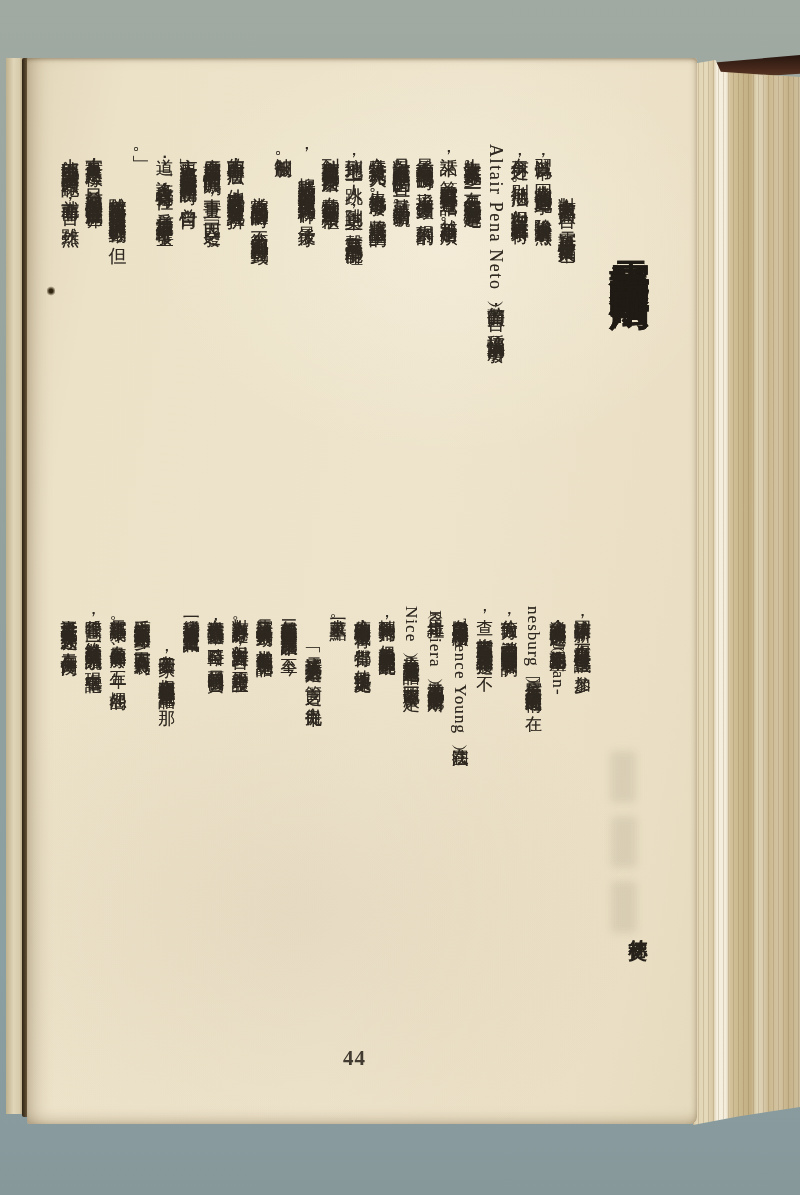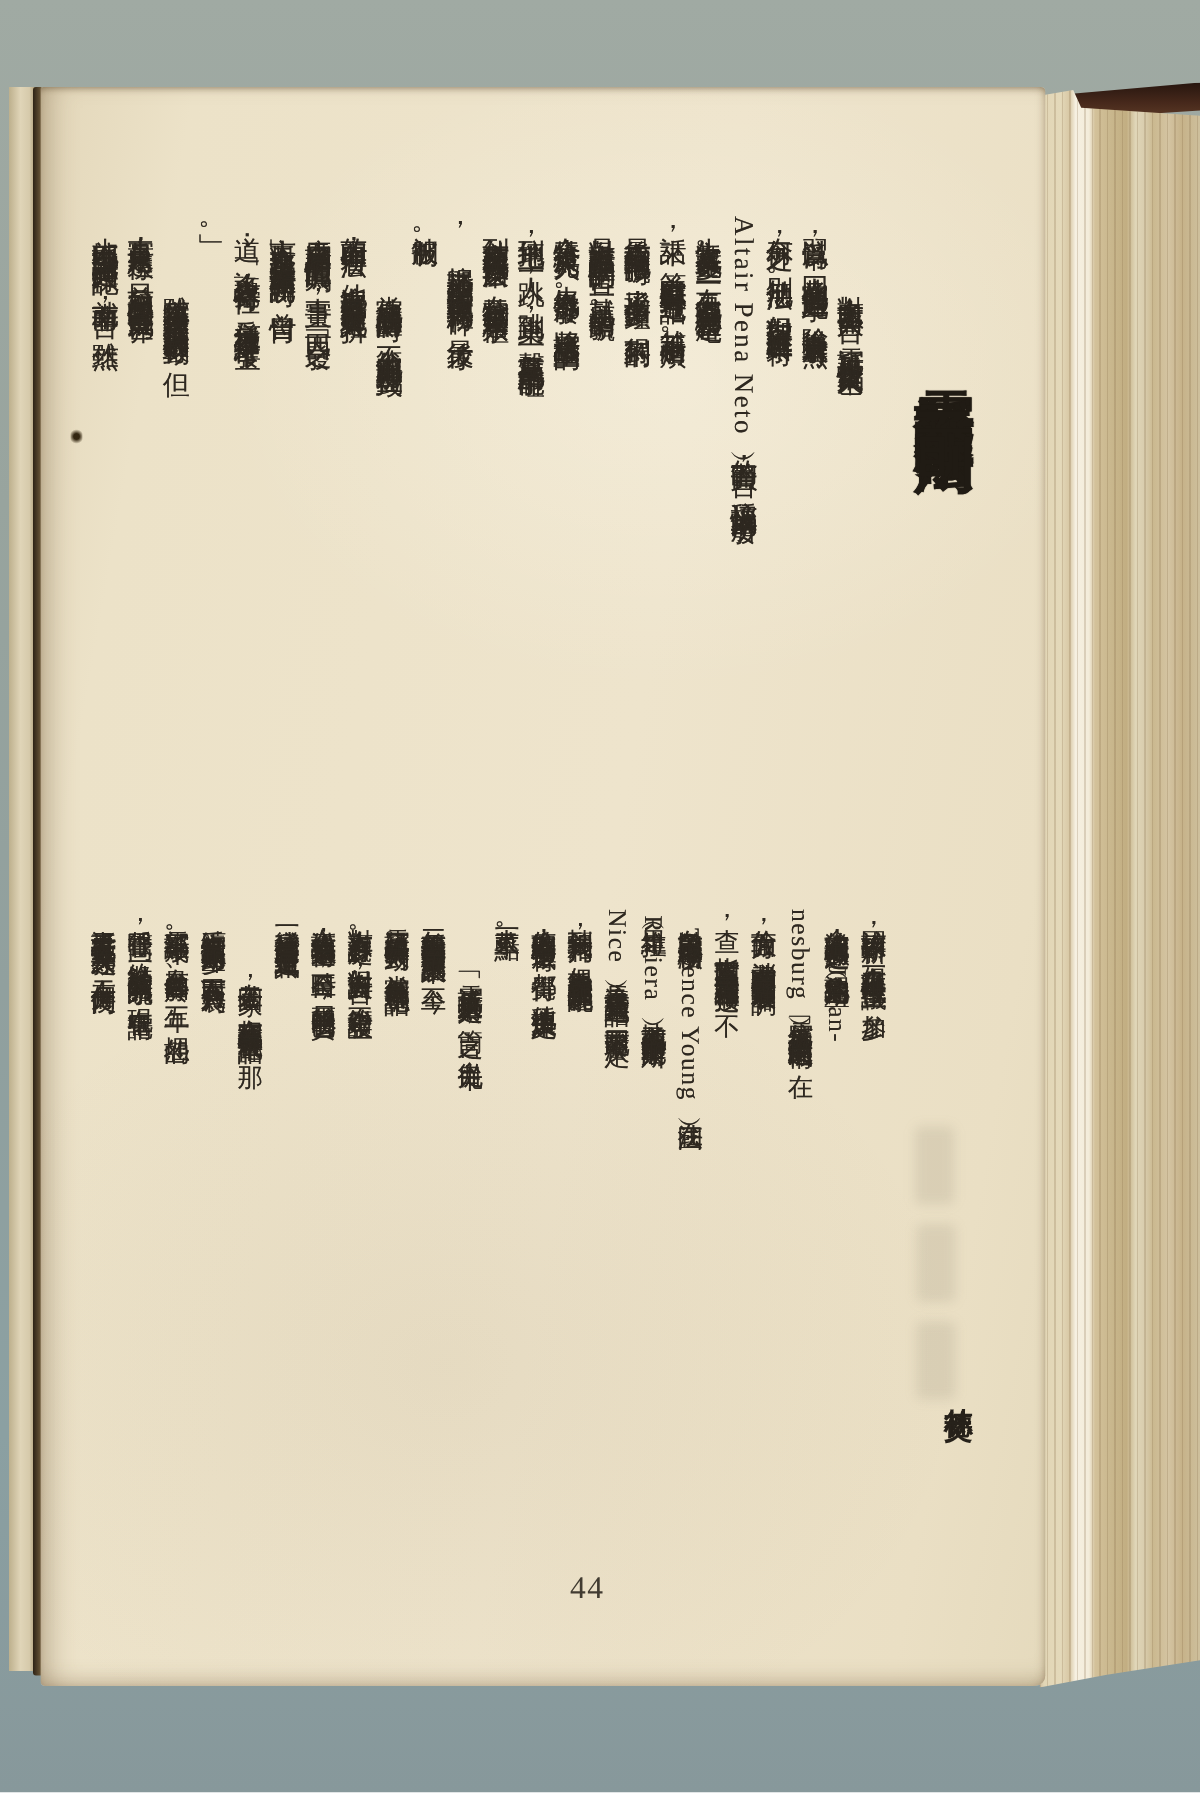--- a/index.html
+++ b/index.html
@@ -71,21 +71,21 @@
   .top-block{
     left:29px;top:86px;width:522px;height:484px;
     font-size:18px;line-height:23.65px;letter-spacing:1.6px;
   }
   .bottom-block{
     left:29px;top:548px;width:538px;height:442px;
     font-size:17px;line-height:24.45px;letter-spacing:1.05px;
   }
   .pagenum{
     position:absolute;left:316px;top:988px;width:60px;
-    text-align:right;font-size:21px;letter-spacing:1px;color:#413b31;
+    text-align:left;font-size:21px;letter-spacing:1px;color:#413b31;font-weight:bold;
   }
   .ghost{
     position:absolute;width:26px;background:rgba(122,114,92,.15);
     filter:blur(4px);border-radius:4px;
   }
   .g1{left:583px;top:693px;height:52px;}
   .g2{left:584px;top:758px;height:52px;}
   .g3{left:584px;top:823px;height:52px;}
   .inkblob{
     position:absolute;left:20px;top:228px;width:8px;height:10px;

